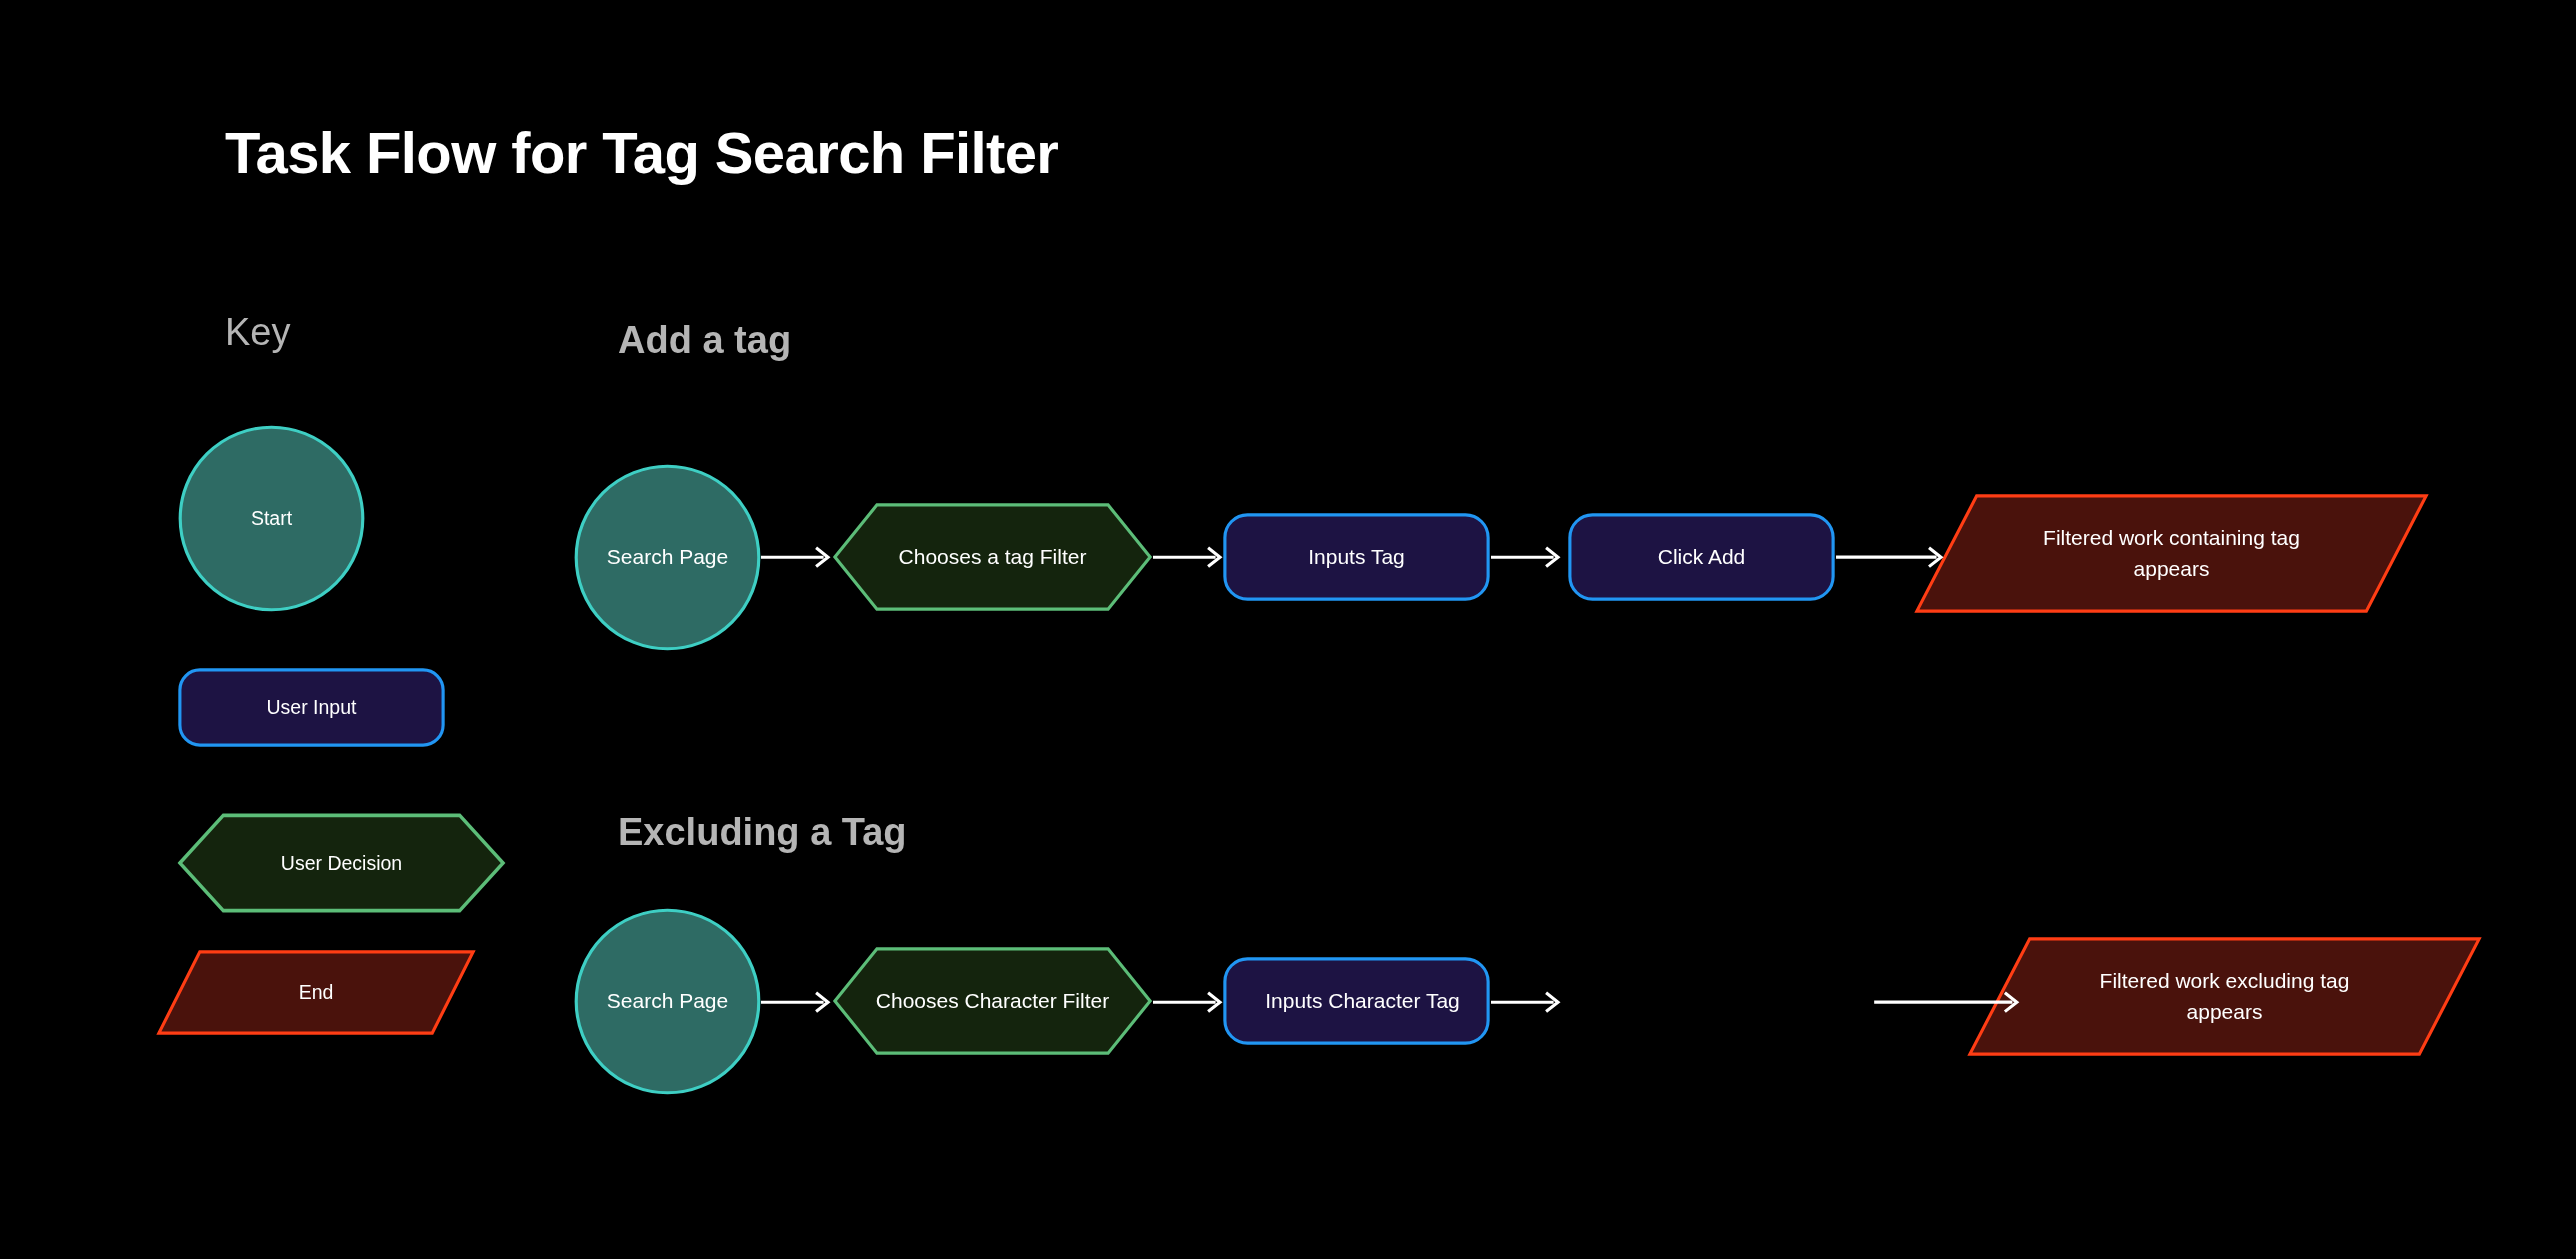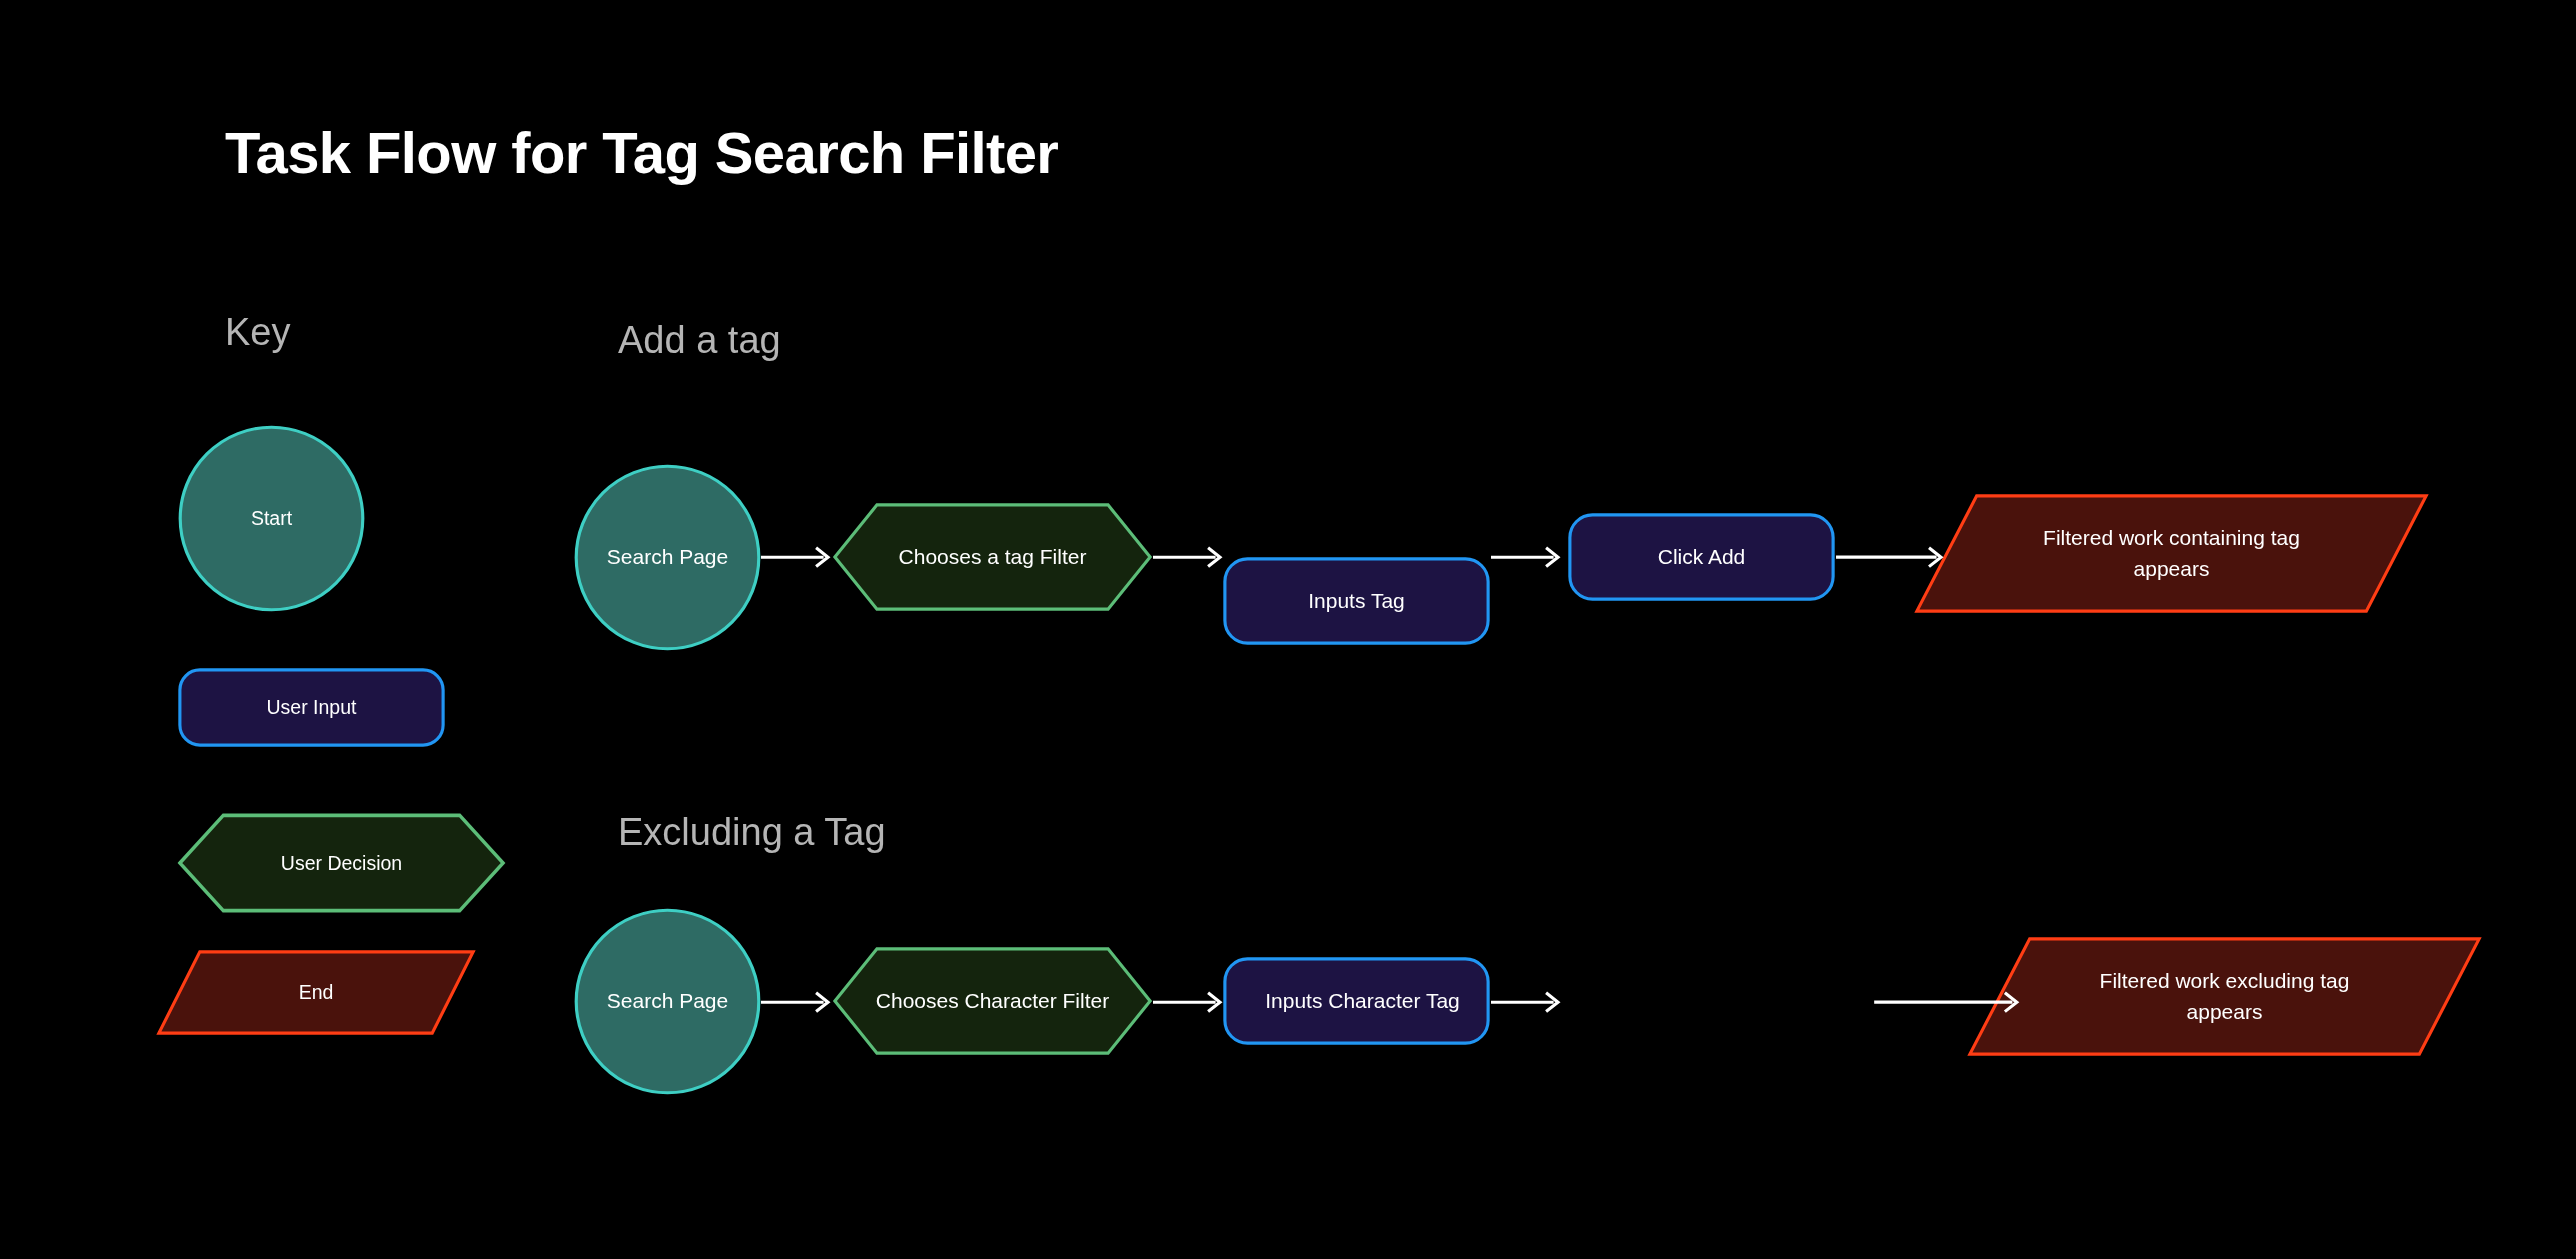--- a/index.html
+++ b/index.html
@@ -30,21 +30,21 @@
     top: 119px;
     font-size: 58px;
     font-weight: bold;
     color: #ffffff;
     letter-spacing: -0.6px;
     white-space: nowrap;
   }
   .section-heading {
     position: absolute;
     font-size: 38px;
-    font-weight: normal;
+    font-weight: bold;
     color: #b5b5b5;
     white-space: nowrap;
   }
   .key-heading {
     position: absolute;
     font-size: 38px;
     font-weight: normal;
     color: #b5b5b5;
     white-space: nowrap;
     left: 225px;
@@ -150,21 +150,21 @@
     <span class="label">Chooses a tag Filter</span>
   </div>
 
   <div class="arrow" style="left:1153px; top:544px; width:72px;">
     <svg width="72" height="26.4" viewBox="0 0 115 42">
       <line x1="0" y1="21" x2="100" y2="21" stroke="#ffffff" stroke-width="5"></line>
       <polyline points="88,6 107,21 88,36" fill="none" stroke="#ffffff" stroke-width="5"></polyline>
     </svg>
   </div>
 
-  <div class="node fs-33" style="left:1223px; top:513px; width:267px; height:88px;margin-top:44px;">
+  <div class="node fs-33" style="left:1223px; top:513px; width:267px; height:88px;">
     <svg viewBox="0 0 424 140" preserveAspectRatio="none">
       <rect x="3" y="3" width="418" height="134" rx="36" ry="36" fill="#1d1343" stroke="#2196f3" stroke-width="5"></rect>
     </svg>
     <span class="label">Inputs Tag</span>
   </div>
 
   <div class="arrow" style="left:1491px; top:544px; width:72px;">
     <svg width="72" height="26.4" viewBox="0 0 115 42">
       <line x1="0" y1="21" x2="100" y2="21" stroke="#ffffff" stroke-width="5"></line>
       <polyline points="88,6 107,21 88,36" fill="none" stroke="#ffffff" stroke-width="5"></polyline>

